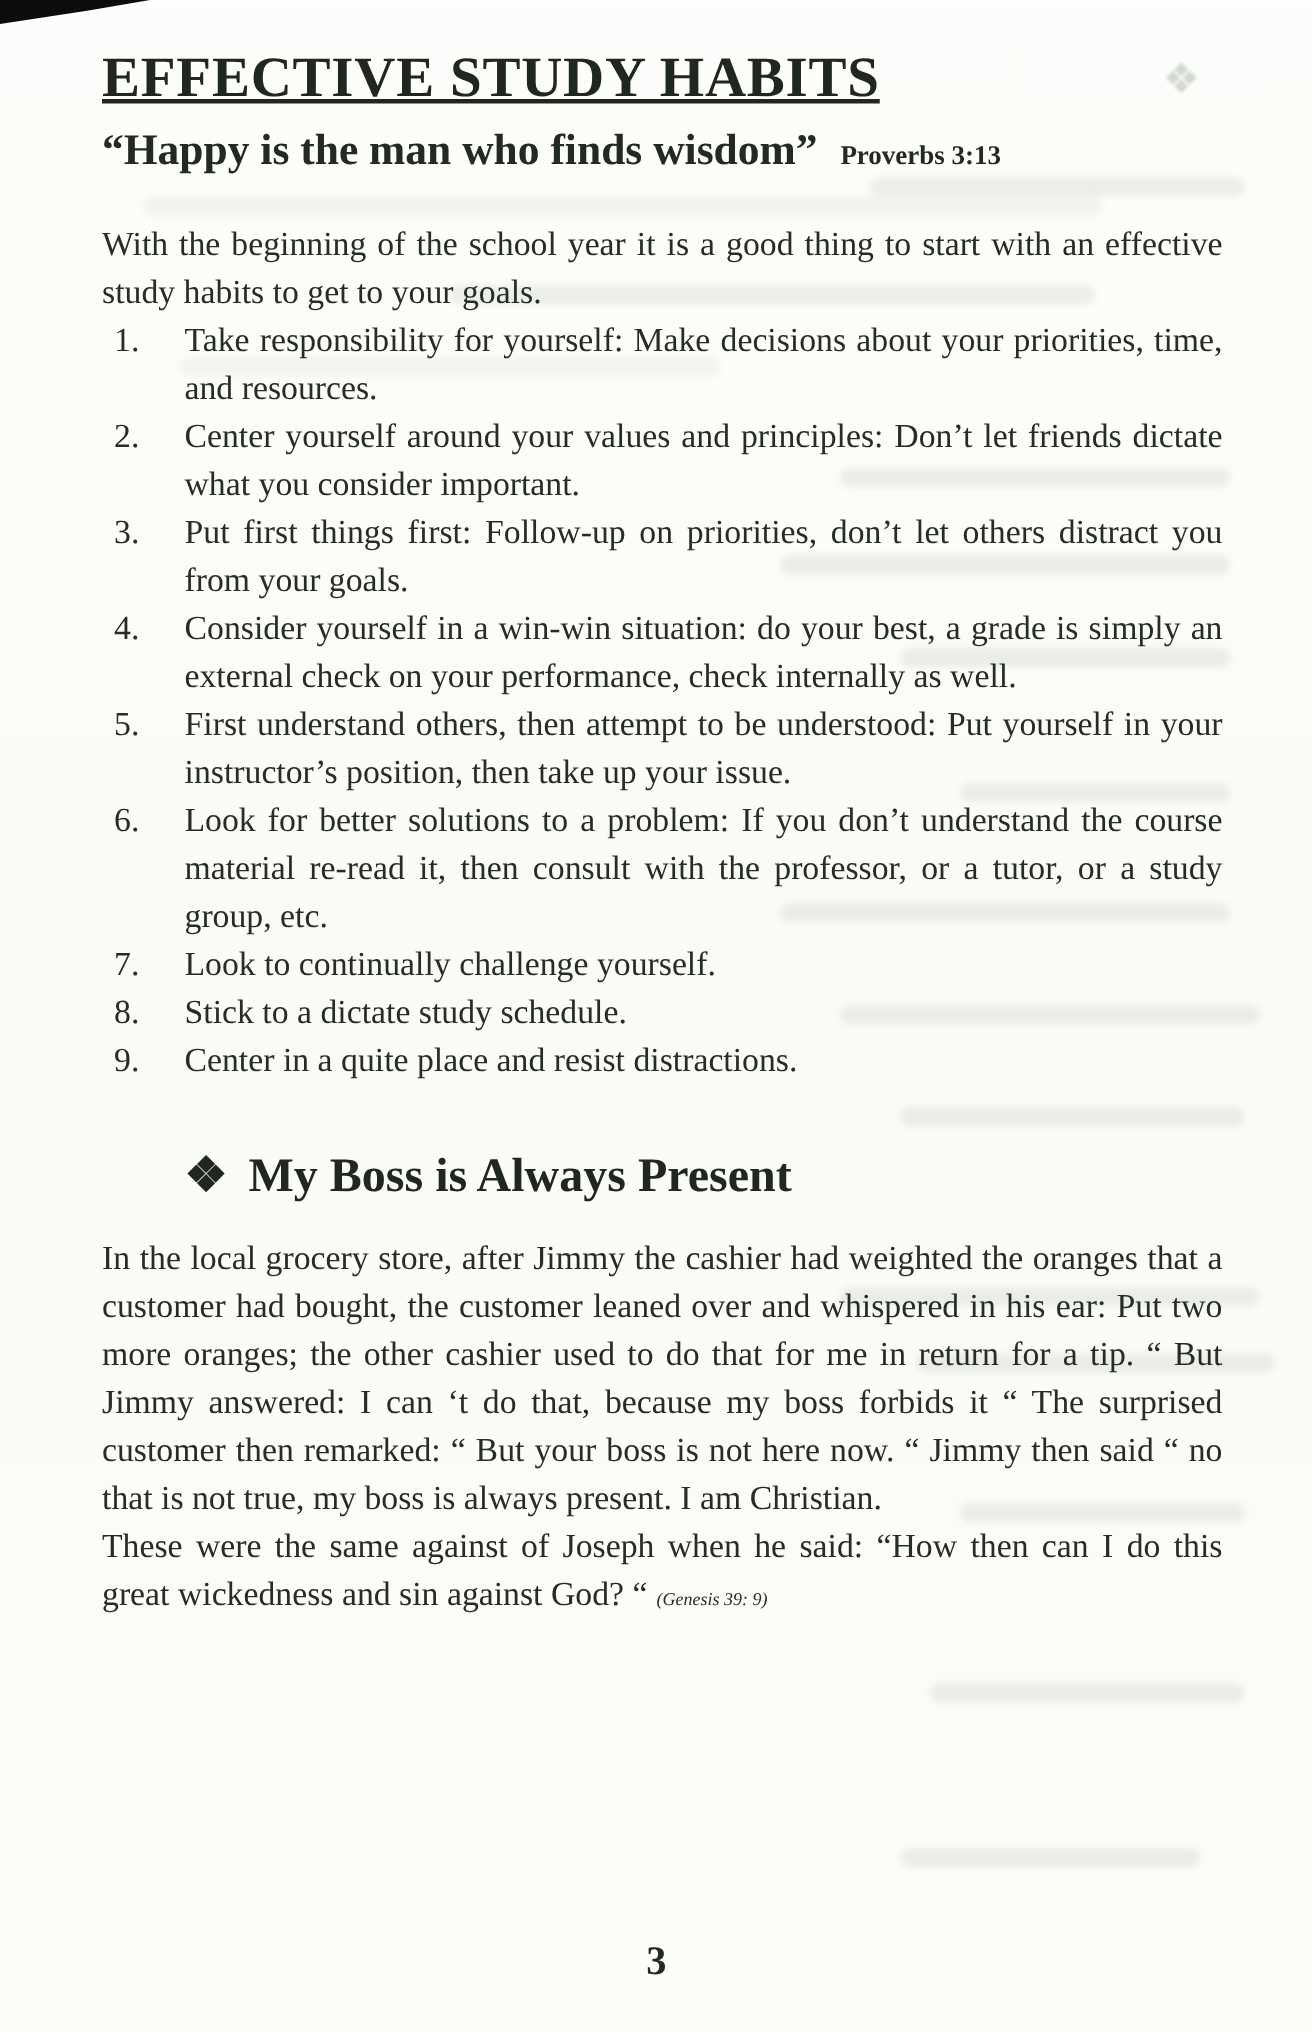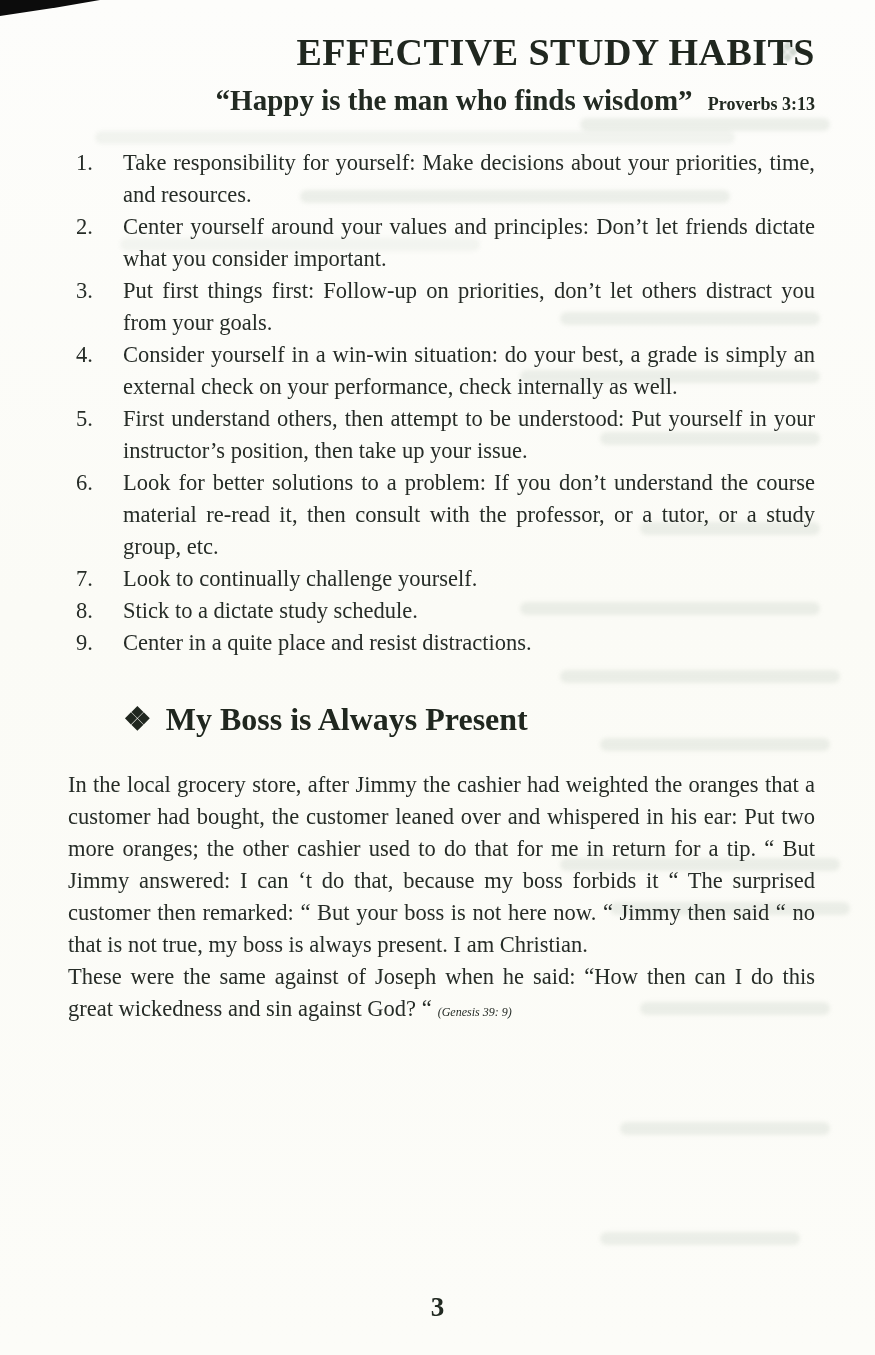--- a/index.html
+++ b/index.html
@@ -55,29 +55,30 @@
     color: rgba(130, 150, 132, 0.35);
     filter: blur(1px);
   }
 
   .content {
     position: relative;
     padding: 30px 60px 0 68px;
   }
   .title {
     margin: 0;
-    text-align: right;
+    text-align: left;
     font-size: 38px;
     font-weight: bold;
     letter-spacing: 0.5px;
     color: #20271f;
+    text-decoration: underline;
   }
   .subtitle {
     margin-top: 10px;
-    text-align: right;
+    text-align: left;
     font-weight: bold;
     font-size: 29px;
     color: #222a22;
   }
   .subtitle .ref {
     font-size: 18px;
     margin-left: 8px;
   }
   .body-block {
     margin-top: 30px;
@@ -93,21 +94,21 @@
   .li-num {
     flex: 0 0 55px;
     padding-left: 8px;
     box-sizing: border-box;
   }
   .li-body {
     flex: 1;
     text-align: justify;
   }
   .section-title {
-    margin: 44px 0 34px 55px;
+    margin: 44px 0 24px 55px;
     font-size: 32px;
     font-weight: bold;
     color: #20271f;
   }
   .section-title .bullet { margin-right: 14px; }
   .cite {
     font-style: italic;
     font-size: 12px;
     margin-left: 6px;
   }
@@ -153,20 +154,21 @@
 
     <h1 class="title">EFFECTIVE STUDY HABITS</h1>
 
     <div class="subtitle">
       <span>“Happy is the man who finds wisdom”</span>
       <span class="ref">Proverbs 3:13</span>
     </div>
 
     <div class="body-block">
 
+      <p class="para">With the beginning of the school year it is a good thing to start with an effective study habits to get to your goals.</p>
 
       <div class="study-list">
         <div class="li">
           <span class="li-num">1.</span>
           <span class="li-body">Take responsibility for yourself: Make decisions about your priorities, time, and resources.</span>
         </div>
         <div class="li">
           <span class="li-num">2.</span>
           <span class="li-body">Center yourself around your values and principles: Don’t let friends dictate what you consider important.</span>
         </div>

